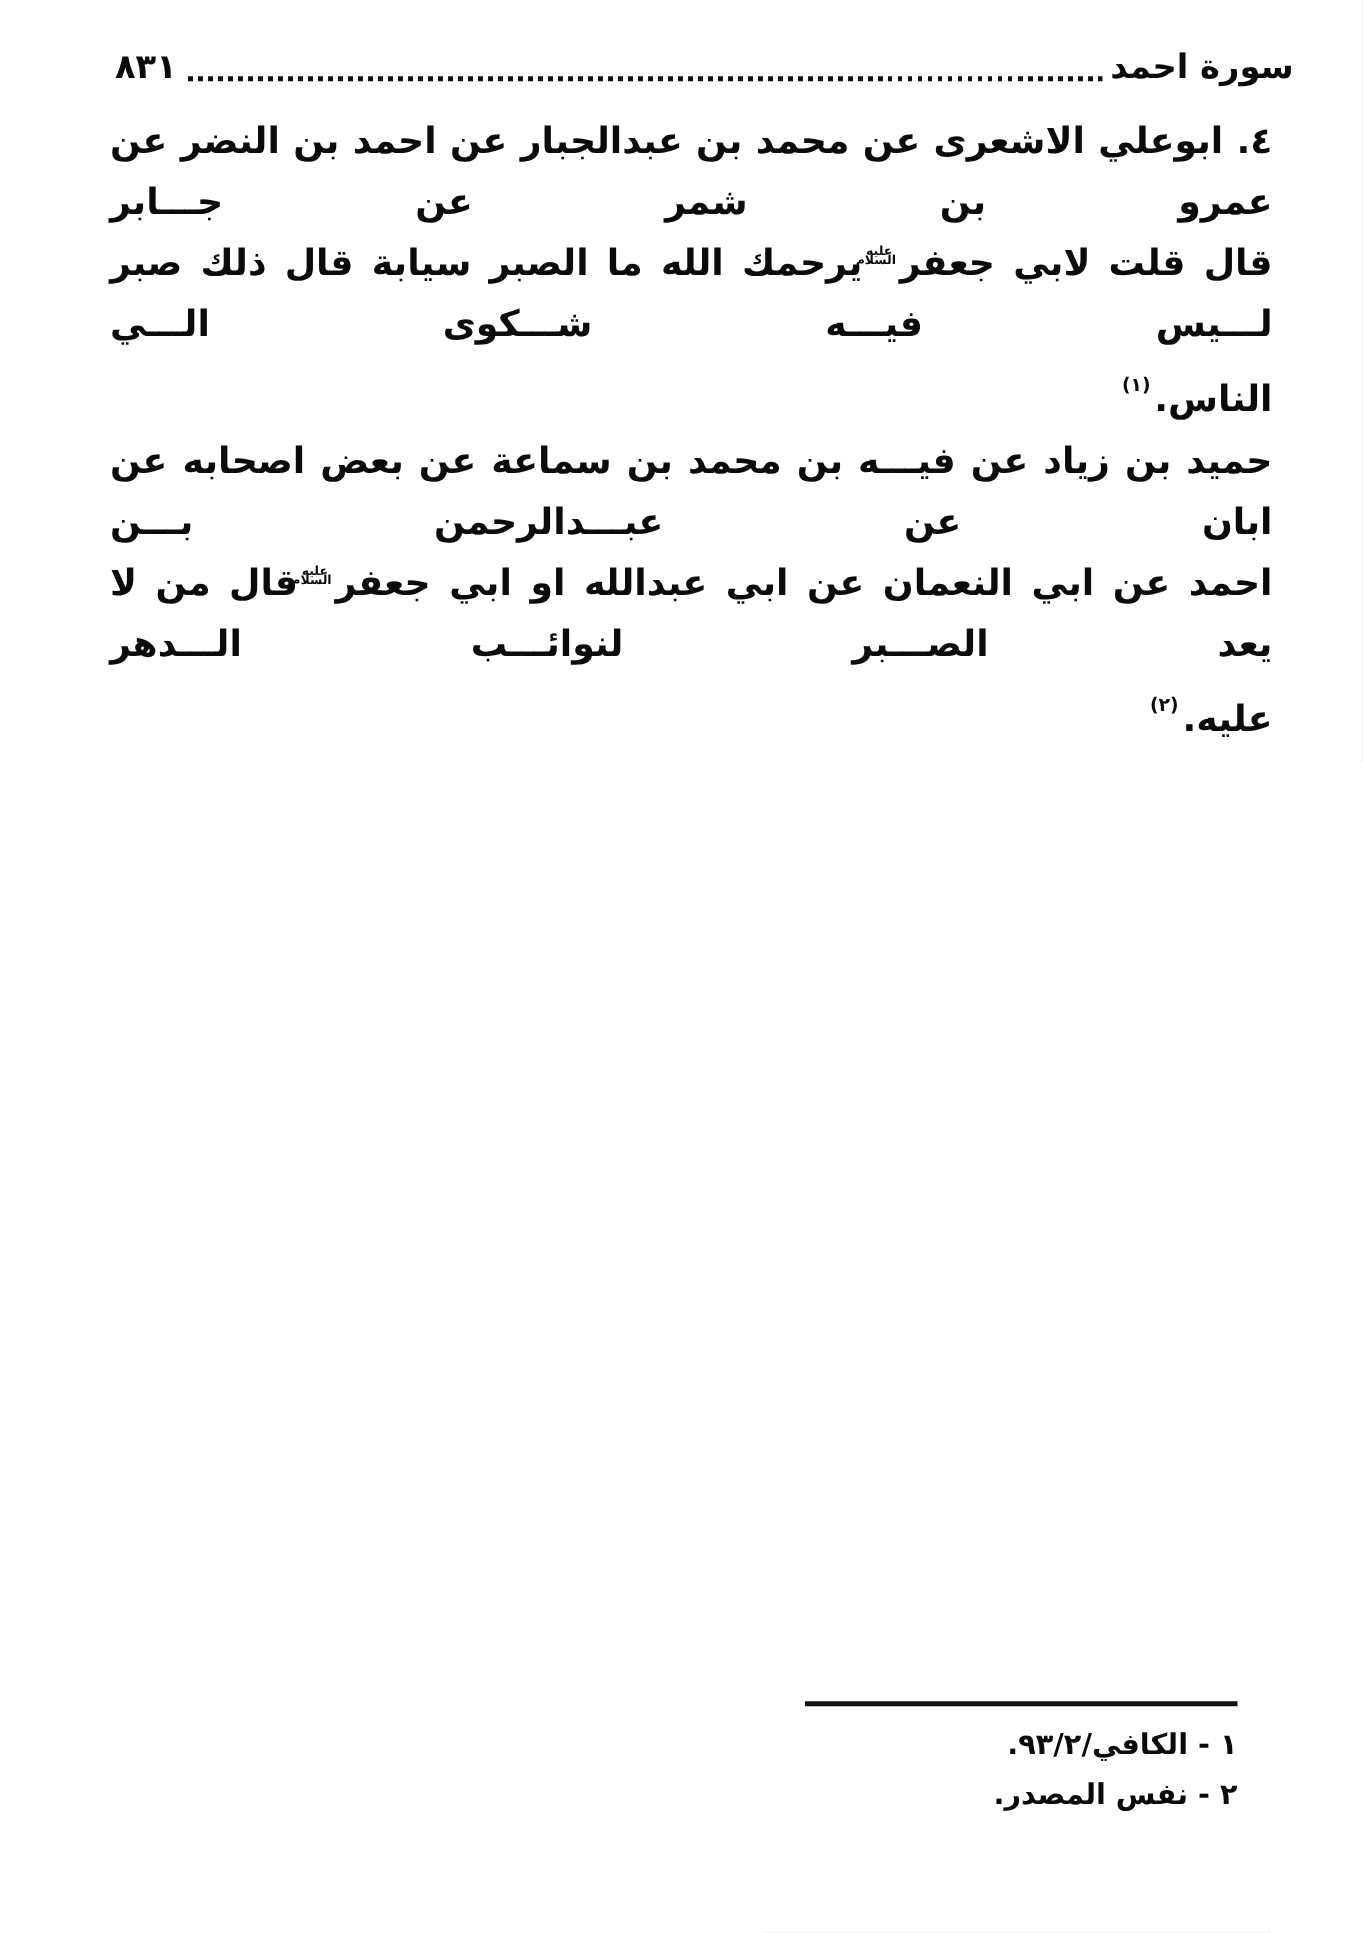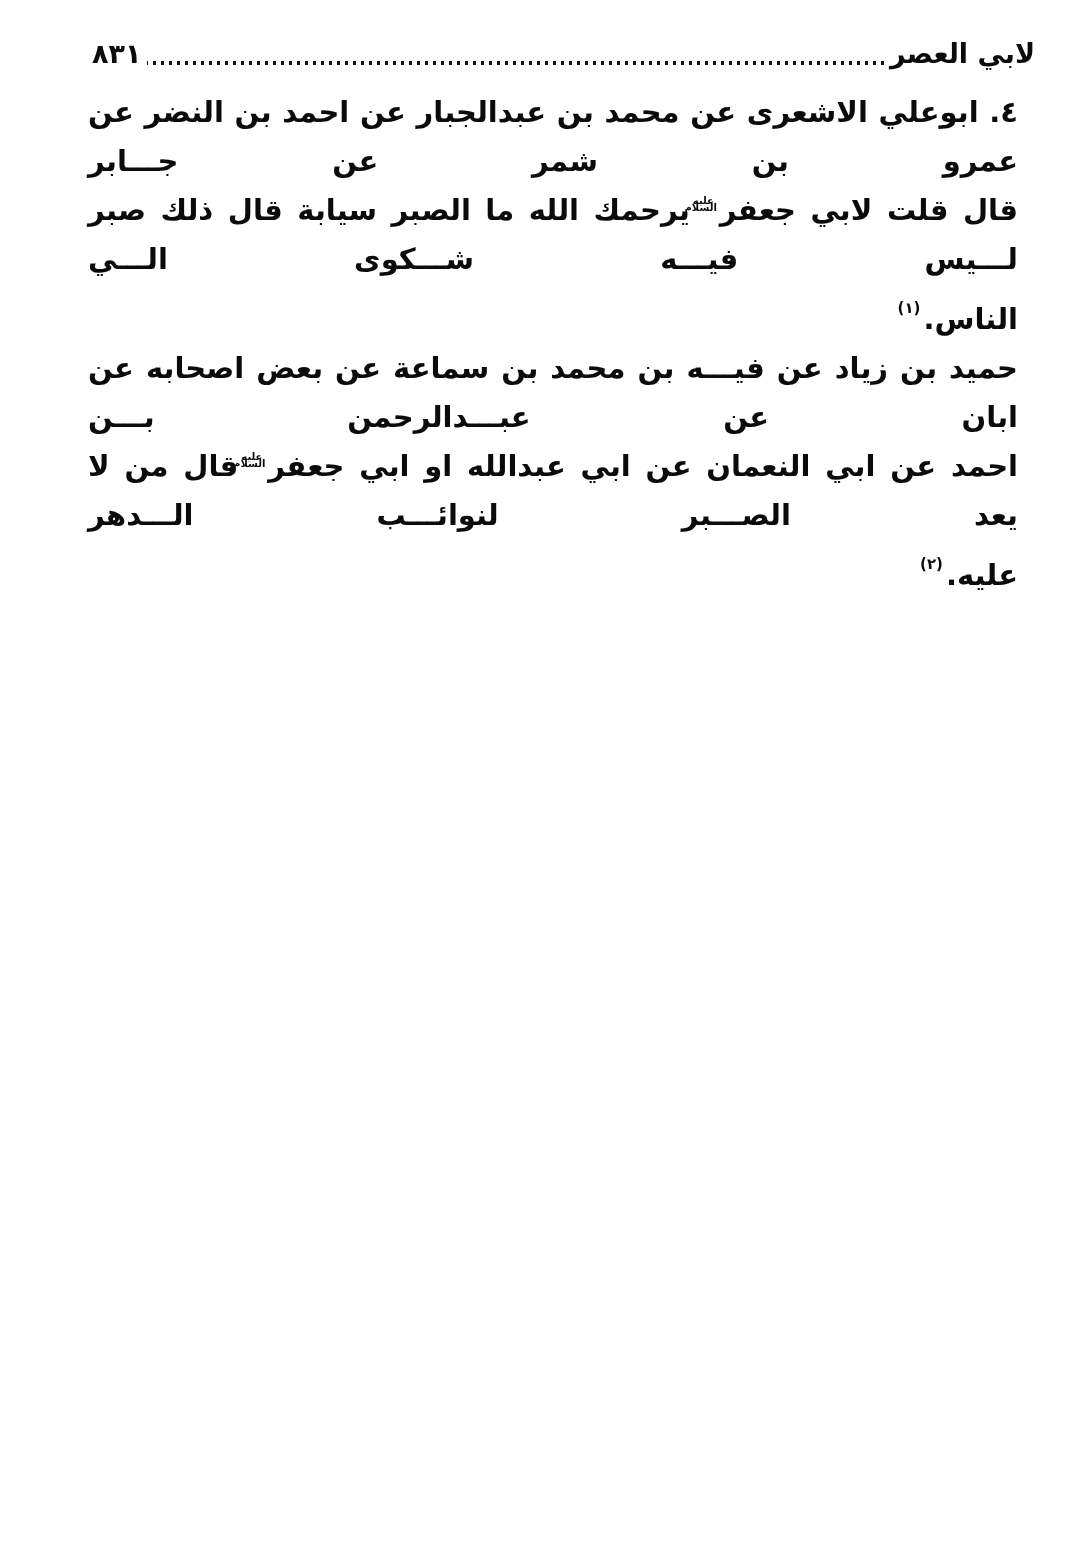--- a/index.html
+++ b/index.html
@@ -100,21 +100,21 @@
     line-height: 40px;
     white-space: nowrap;
   }
 </style>
 </head>
 <body>
 
 <div class="page">
 
   <div class="page-header">
-    <span class="title">لابي العصر</span>
+    <span class="title">سورة احمد</span>
     <span class="leader"></span>
     <span class="page-number">٨٣١</span>
   </div>
 
   <div class="body-text">
 
     <div>
       <div class="line">
         <span>٤. ابوعلي الاشعرى عن محمد بن عبدالجبار عن احمد بن النضر عن عمرو بن شمر عن جـــابر</span>
       </div>
@@ -133,14 +133,21 @@
       <div class="line">
         <span>احمد عن ابي النعمان عن ابي عبدالله او ابي جعفر</span><span class="honorific">عليه السلام</span><span>قال من لا يعد الصـــبر لنوائـــب الـــدهر</span>
       </div>
       <div class="line short">
         <span>عليه.</span><sup class="fn-marker">(٢)</sup>
       </div>
     </div>
 
   </div>
 
+  <div class="footnote-area">
+    <div class="fn-rule"></div>
+    <div class="fn-list">
+      <div class="fn-line">١ - الكافي/٩٣/٢.</div>
+      <div class="fn-line">٢ - نفس المصدر.</div>
+    </div>
+  </div>
 
 </div>
 
 </body></html>

